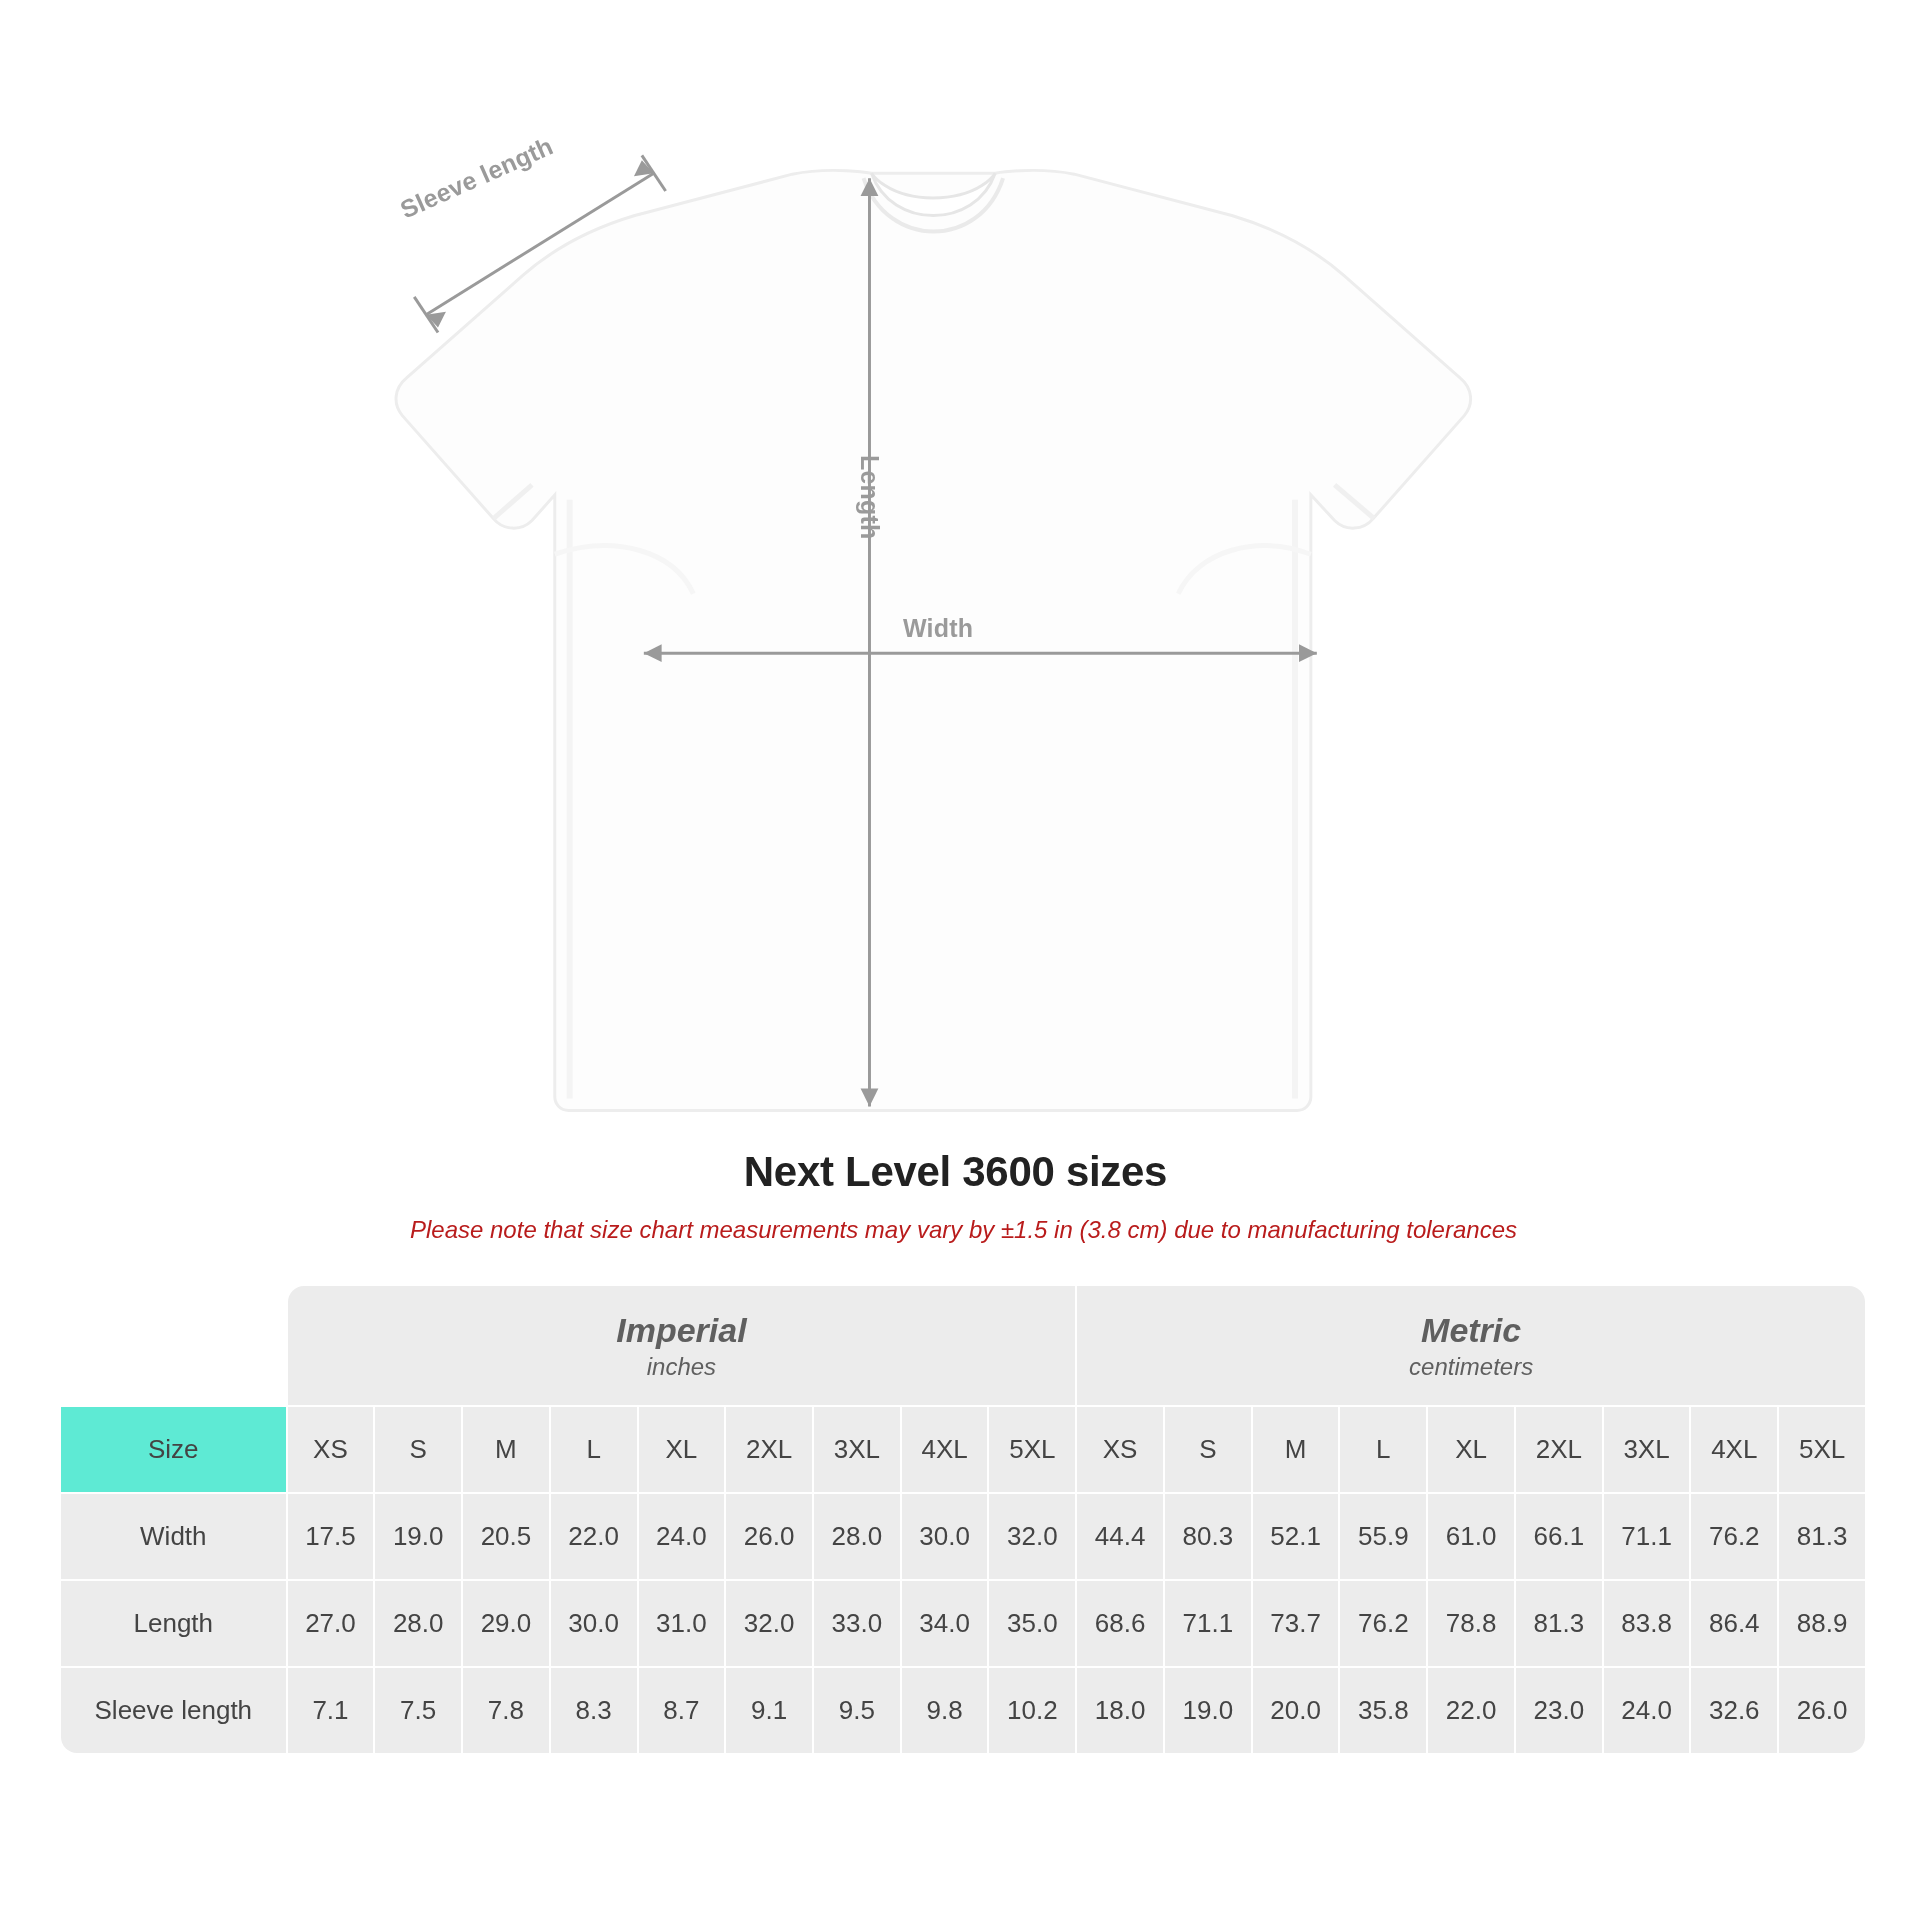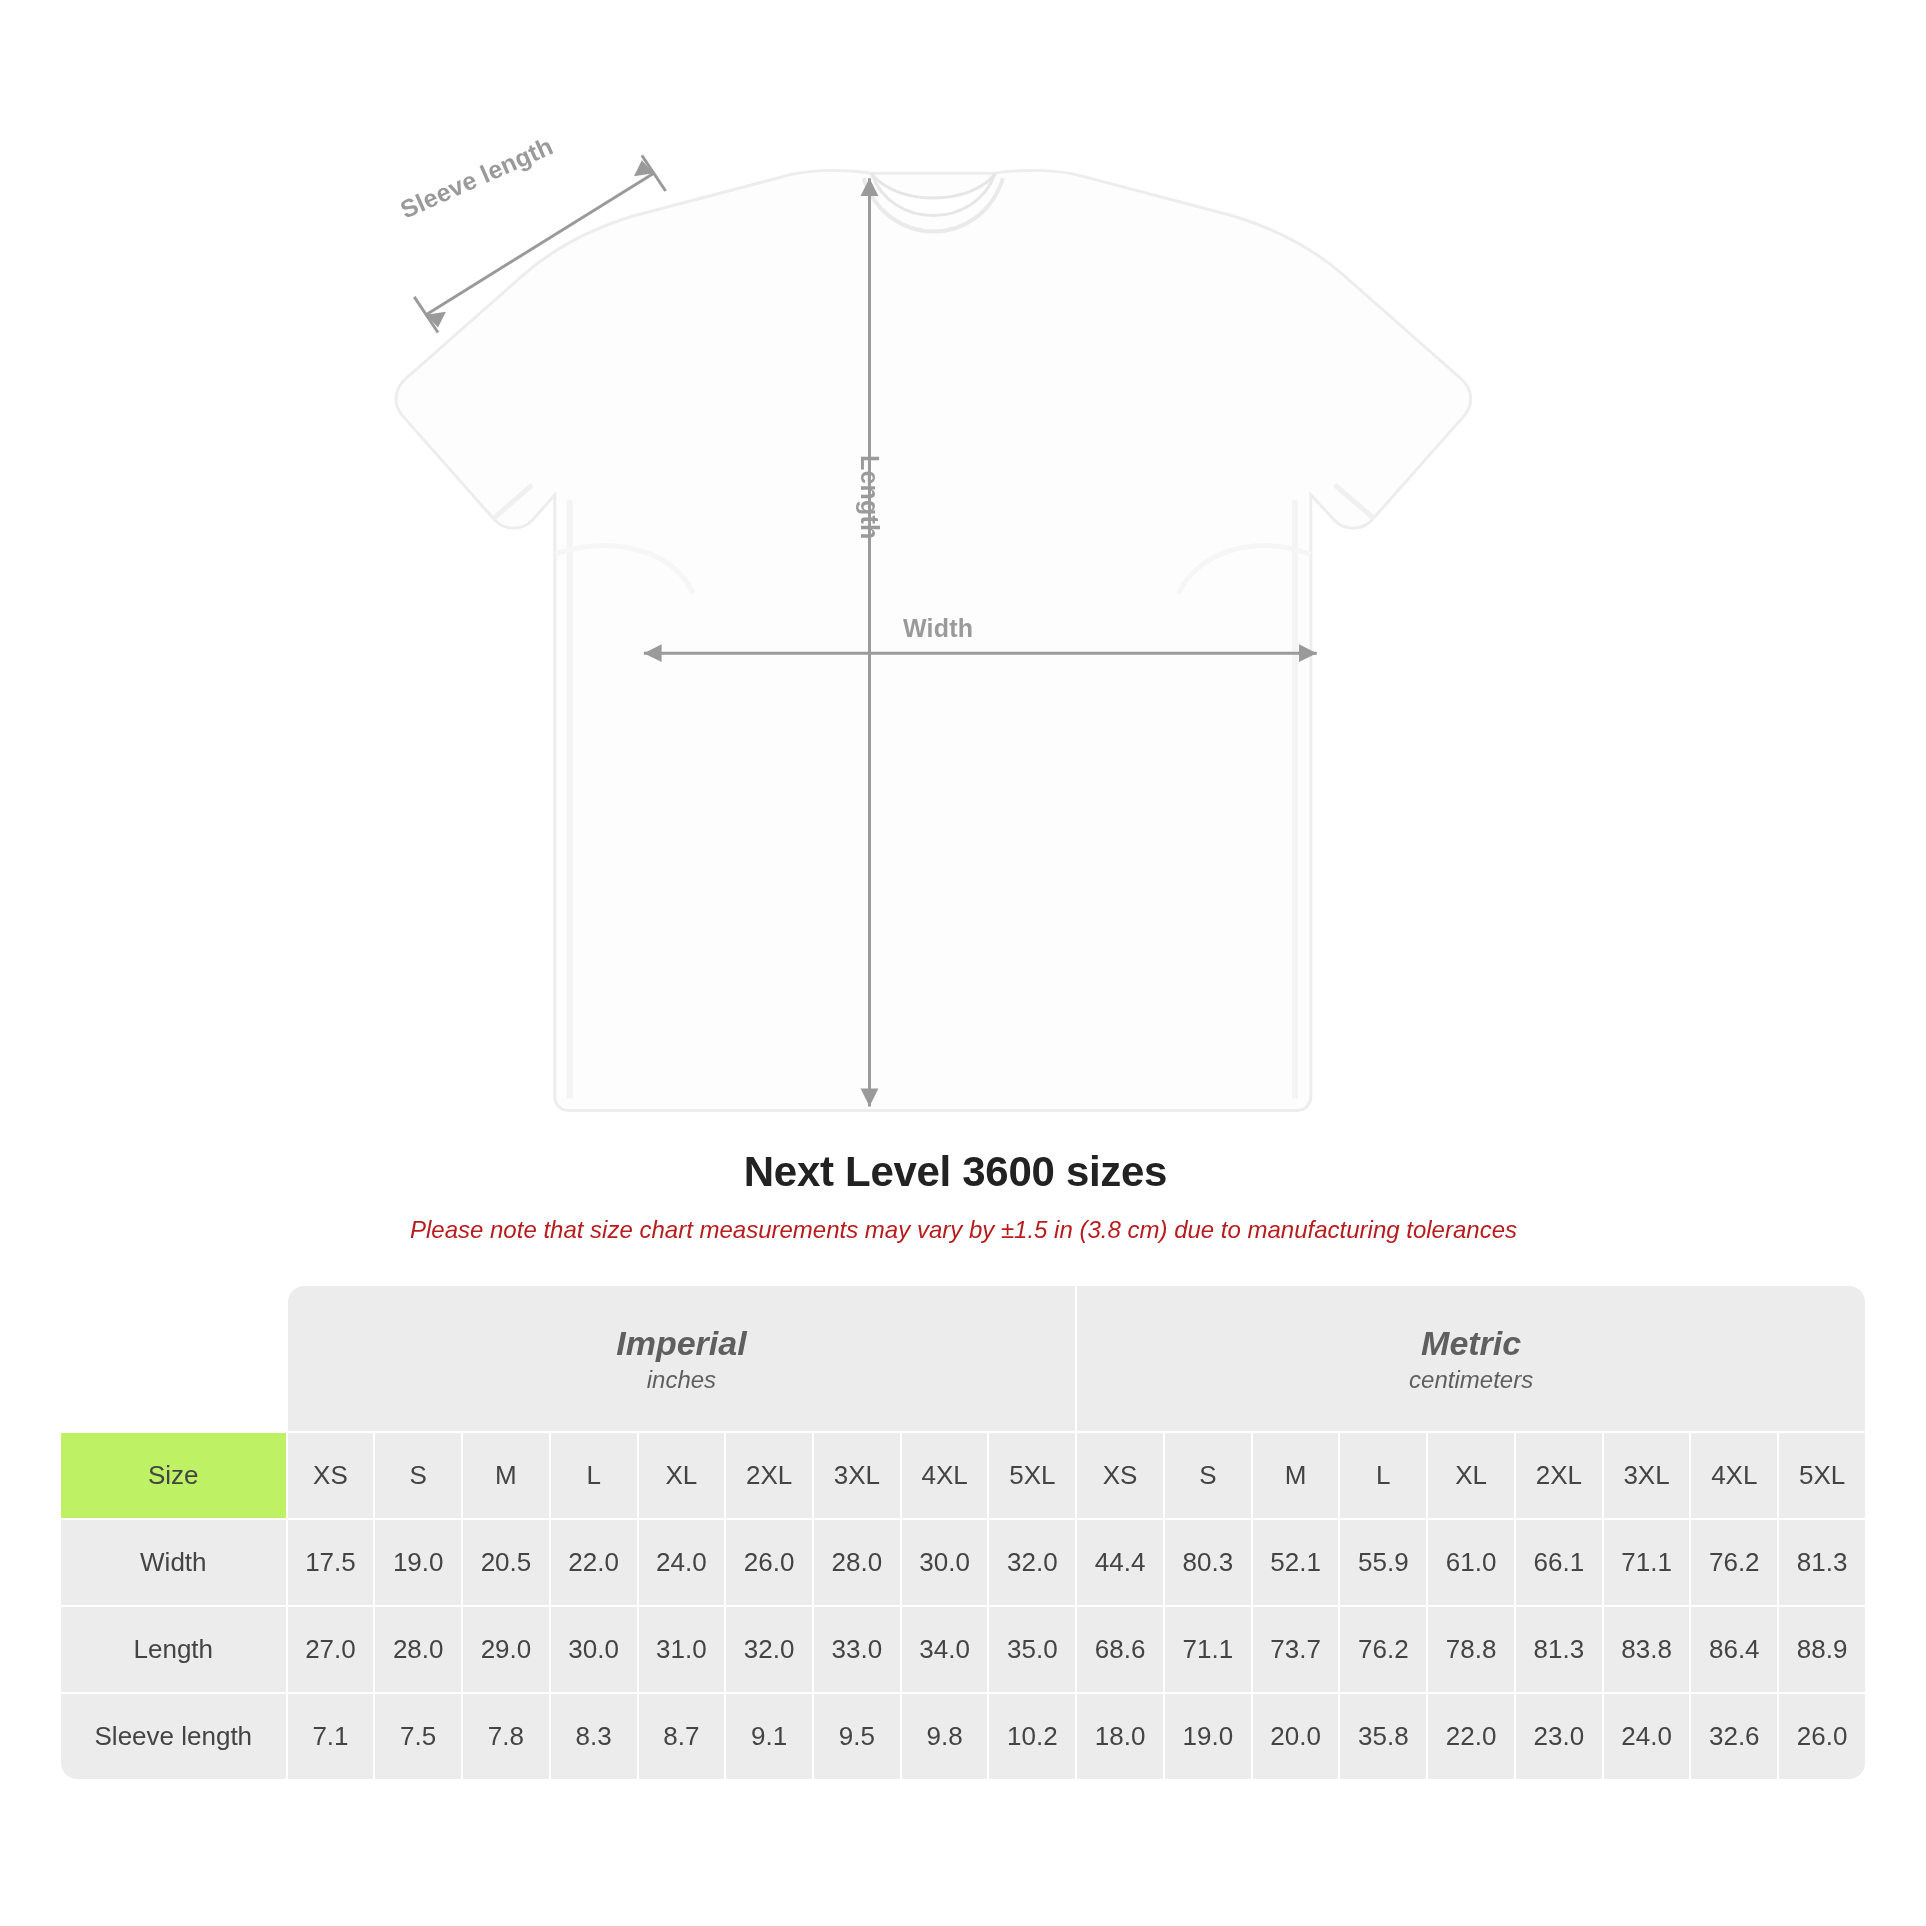--- a/index.html
+++ b/index.html
@@ -93,21 +93,21 @@
     background: #ececec;
     text-align: center;
     vertical-align: middle;
     font-size: 26px;
     color: #444444;
     padding: 0;
     height: 85px;
     font-weight: normal;
   }
   .unit-head {
-    height: 145px;
+    height: 119px;
   }
   .unit-head .unit-name {
     font-size: 34px;
     font-style: italic;
     font-weight: bold;
     color: #5f5f5f;
     line-height: 1.25;
   }
   .unit-head .unit-sub {
     font-size: 24px;
@@ -126,21 +126,21 @@
   .size-head {
     font-weight: bold;
     color: #3c3c3c;
     font-size: 26px;
   }
   
   tr.unit-head td:nth-child(2) { border-top-left-radius: 16px; }
   tr.unit-head td:last-child  { border-top-right-radius: 16px; }
   tr.last-row td:first-child  { border-bottom-left-radius: 16px; }
   tr.last-row td:last-child   { border-bottom-right-radius: 16px; }
-  tr.size-row td:first-child  { background: #bef264; }
+  tr.size-row td:first-child  { background: #5eead4; }
   tr.data-row td:first-child  { }
   col.size-col { width: 71px; }
   col.label-col { width: 186px; }
 </style>
 </head>
 <body>
 
 <div class="page">
 
   <div class="illustration">

